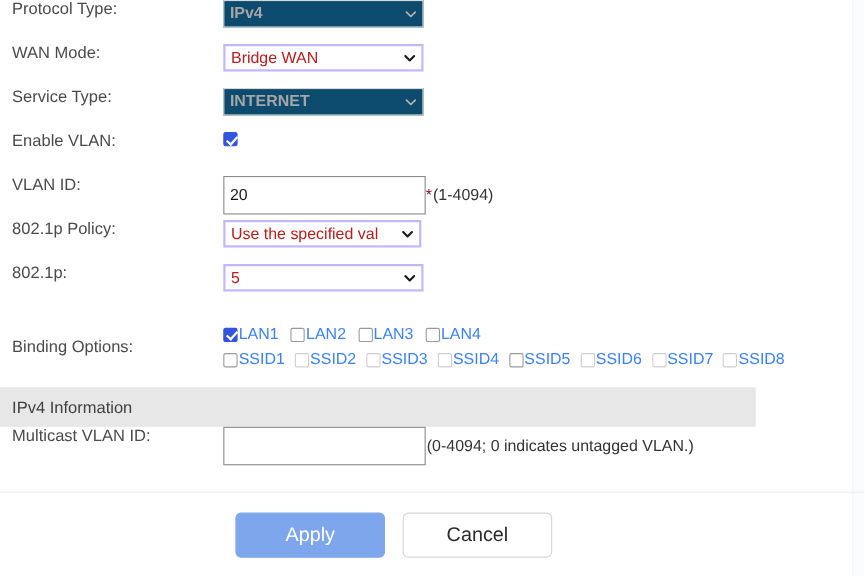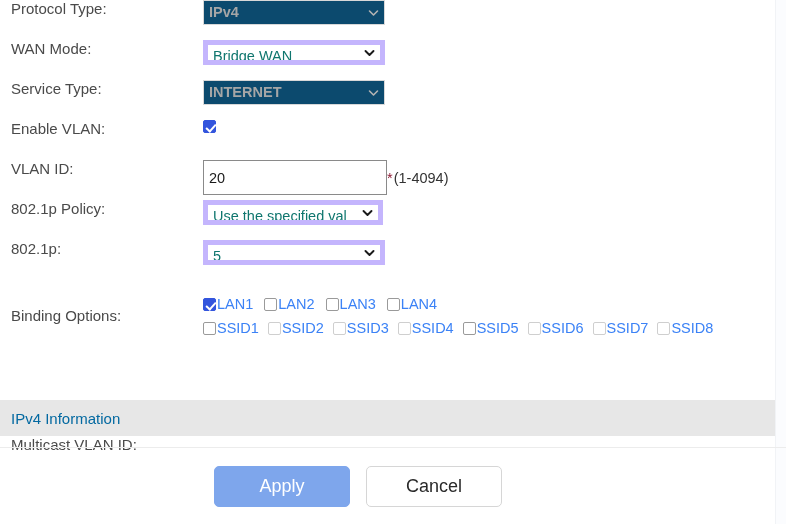--- a/index.html
+++ b/index.html
@@ -72,24 +72,24 @@
     min-width: 0;
   }
 
   
   .select {
     position: relative;
     box-sizing: border-box;
     height: 25px;
     width: 182px;
     background: #ffffff;
-    border: 5px solid #c4b5fd;
+    border: 2px solid #c4b5fd;
     border-radius: 0;
     font-size: 14.5px;
-    color: #0f766e;
+    color: #b91c1c;
     line-height: 23px;
     padding: 0 24px 0 5px;
     white-space: nowrap;
     overflow: hidden;
     cursor: pointer;
   }
   .select .chev {
     position: absolute;
     right: 5px;
     top: 50%;
@@ -191,29 +191,28 @@
     font-size: 14.5px;
     color: #3b82f6;
     vertical-align: middle;
   }
   .bindbox .opt.lan { margin-right: 11px; }
   .bindbox .opt.last { margin-right: 0; }
 
   
   .section-band {
     box-sizing: border-box;
-    width: 775px;
+    width: 687px;
     height: 36px;
     background: #e7e7e7;
     display: flex;
     align-items: center;
     padding-left: 11px;
     font-size: 15px;
-    color: #0369a1;
-    margin-top: 48px;
+    color: #404040;
   }
 
   
   .divider {
     width: 786px;
     height: 1px;
     background: #ececec;
   }
 
   
@@ -352,20 +351,24 @@
         </div>
       </div>
     </div>
 
     <div class="section-band">
       <span>IPv4 Information</span>
     </div>
 
     <div class="row" style="height:46px;">
       <div class="label">Multicast VLAN ID:</div>
+      <div class="field">
+        <input class="textinput" type="text" value="" style="">
+        <span class="hint">(0-4094; 0 indicates untagged VLAN.)</span>
+      </div>
     </div>
 
   </div>
 
   <div class="divider" style="position:absolute; left:0; top:447px;"></div>
 
   <div class="btnbar" style="position:absolute; left:0; top:448px; width:786px;">
     <div class="btn primary">Apply</div>
     <div class="btn secondary">Cancel</div>
   </div>

